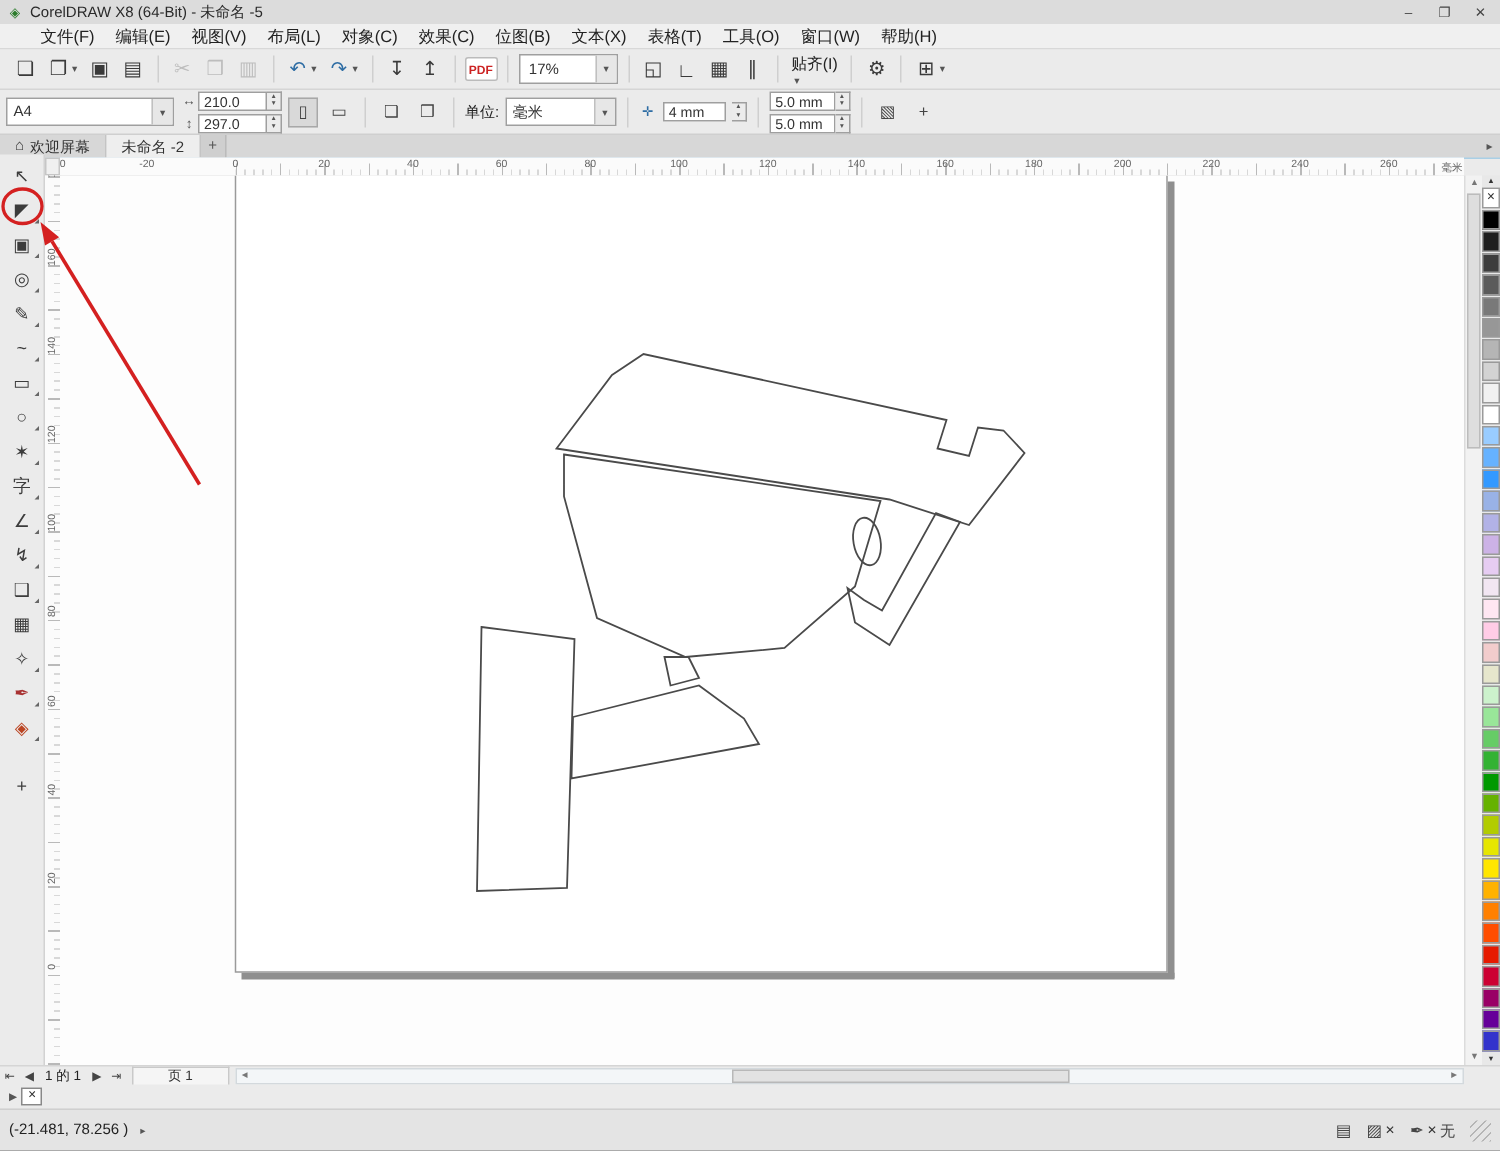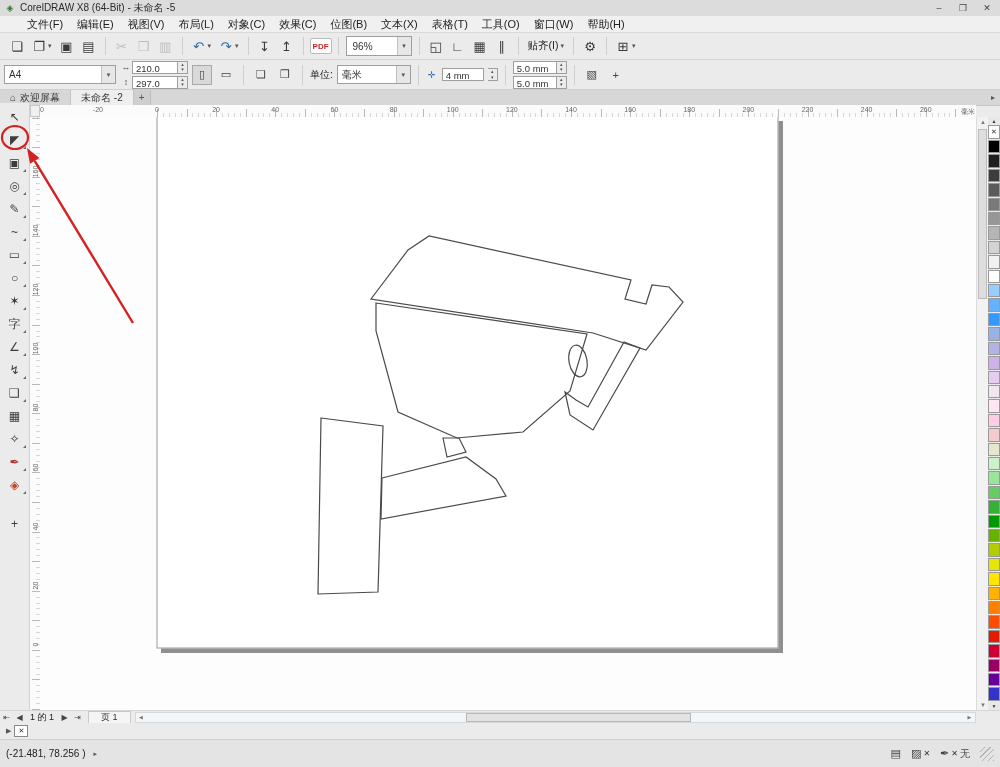--- a/index.html
+++ b/index.html
@@ -23,21 +23,21 @@
   .tbtn{display:inline-flex;align-items:center;height:22px;padding:0 3px;margin:0 1px;color:#3a3a3a;font-size:13px;border-radius:2px;}
   .tglyph{display:inline-block;min-width:14px;text-align:center;}
   .tbtn.disabled{color:#bdbdbd;}
   .tbtn.disabled .tglyph{color:#bdbdbd !important;}
   .tsep{width:1px;height:18px;background:#cfcfcf;margin:0 5px;}
   .dd{font-size:7px;color:#555;margin-left:2px;}
   .tcombo{display:inline-flex;align-items:center;height:18px;border:1px solid #9f9f9f;background:#fff;margin:0 2px;}
   .tcombo-t{font-size:10px;padding:0 6px;min-width:38px;}
   .tcombo .dd{width:13px;height:100%;display:flex;align-items:center;justify-content:center;background:#e7e7e7;border-left:1px solid #c0c0c0;margin:0;}
   .pdfbtn{font-size:8px;font-weight:bold;color:#c22;border:1px solid #bbb;background:#fff;height:14px;padding:0 2px;}
-  .tlabelbtn{display:inline-flex;align-items:center;font-size:10.5px;padding:0 4px;height:20px;color:#222;}
+  .tlabelbtn{display:inline-flex;font-size:10.5px;padding:0 4px;height:20px;color:#222;flex-direction:column;}
   
   .propbar{position:absolute;left:0;top:60px;width:1000px;height:30px;background:#ebebeb;
            border-bottom:1px solid #cfcfcf;display:flex;align-items:center;padding-left:4px;box-sizing:border-box;gap:4px;}
   .pcombo{display:inline-flex;align-items:center;height:17px;border:1px solid #9f9f9f;background:#fff;font-size:10px;}
   .pcombo .ctext{padding:0 4px;}
   .pcombo .dd{width:13px;height:100%;display:flex;align-items:center;justify-content:center;background:#e7e7e7;border-left:1px solid #c0c0c0;margin:0;}
   .dims{display:flex;flex-direction:column;gap:2px;}
   .dimrow{display:flex;align-items:center;height:13px;}
   .dimicon{font-size:9px;width:12px;text-align:center;color:#555;}
   .pin{border:1px solid #9f9f9f;background:#fff;font-size:9.5px;height:13px;line-height:13px;padding:0 3px;width:46px;box-sizing:border-box;}
@@ -88,21 +88,21 @@
   .vscroll .sarrow{position:absolute;left:0;width:12px;height:10px;font-size:6px;color:#777;display:flex;align-items:center;justify-content:center;}
   .vscroll .thumb{position:absolute;left:1px;top:12px;width:9px;height:170px;background:#dedede;border:1px solid #bcbcbc;box-sizing:border-box;}
   .palette{position:absolute;left:988px;top:117px;width:12px;height:593px;background:#e8e8e8;display:flex;flex-direction:column;}
   .palette .parrow{height:8px;font-size:5px;color:#333;display:flex;align-items:center;justify-content:center;}
   .swatch{flex:1;margin:0 0 1px 0;border:1px solid #9a9a9a;box-sizing:border-box;}
   .swatch.none{background:#fff;font-size:7px;line-height:12px;text-align:center;color:#333;}
   
   .scrollrow{position:absolute;left:0;top:710px;width:1000px;height:13px;background:#ebebeb;border-top:1px solid #d5d5d5;display:flex;align-items:center;font-size:8px;box-sizing:border-box;}
   .navbtn{width:13px;height:12px;display:flex;align-items:center;justify-content:center;color:#444;}
   .navlabel{font-size:9px;padding:0 4px;color:#222;}
-  .pagetab{font-size:9px;padding:0 12px;height:12px;display:flex;align-items:center;background:#f5f5f5;border:1px solid #c9c9c9;border-bottom:none;margin:0 4px;}
+  .pagetab{font-size:9px;padding:0 23px;height:12px;display:flex;align-items:center;background:#f5f5f5;border:1px solid #c9c9c9;border-bottom:none;margin:0 4px;}
   .htrack{position:relative;flex:1;height:11px;background:#f3f6f8;border:1px solid #d3d9dd;margin-right:24px;box-sizing:border-box;}
   .hthumb{position:absolute;left:330px;top:0;width:225px;height:9px;background:#e2e2e2;border:1px solid #b8b8b8;box-sizing:border-box;}
   .harrow{position:absolute;top:0;width:11px;height:9px;display:flex;align-items:center;justify-content:center;font-size:5px;color:#777;}
   .hintrow{position:absolute;left:0;top:723px;width:1000px;height:16px;background:#ebebeb;display:flex;align-items:center;font-size:10px;box-sizing:border-box;}
   .dp-exp{font-size:7px;color:#555;margin:0 3px 0 6px;}
   .dp-none{width:12px;height:10px;border:1px solid #888;background:#fff;font-size:7px;line-height:9px;text-align:center;color:#333;margin-right:6px;}
   .hint{margin:0 auto;color:#a6a6a6;}
   .hint .redline{border-bottom:2px solid #d43c3c;}
   .statusrow{position:absolute;left:0;top:739px;width:1000px;height:28px;background:#e4e4e4;border-top:1px solid #cfcfcf;display:flex;align-items:center;font-size:10px;box-sizing:border-box;padding:0 6px;}
   .coords{color:#222;}
@@ -182,21 +182,21 @@
       <span class="tbtn">
         <span class="tglyph">↧</span>
       </span>
       <span class="tbtn">
         <span class="tglyph">↥</span>
       </span>
       <span class="tsep"></span>
       <span class="tbtn pdfbtn">PDF</span>
       <span class="tsep"></span>
       <span class="tcombo">
-        <span class="tcombo-t">96%</span>
+        <span class="tcombo-t">17%</span>
         <span class="dd">▾</span>
       </span>
       <span class="tsep"></span>
       <span class="tbtn">
         <span class="tglyph">◱</span>
       </span>
       <span class="tbtn">
         <span class="tglyph">∟</span>
       </span>
       <span class="tbtn">

